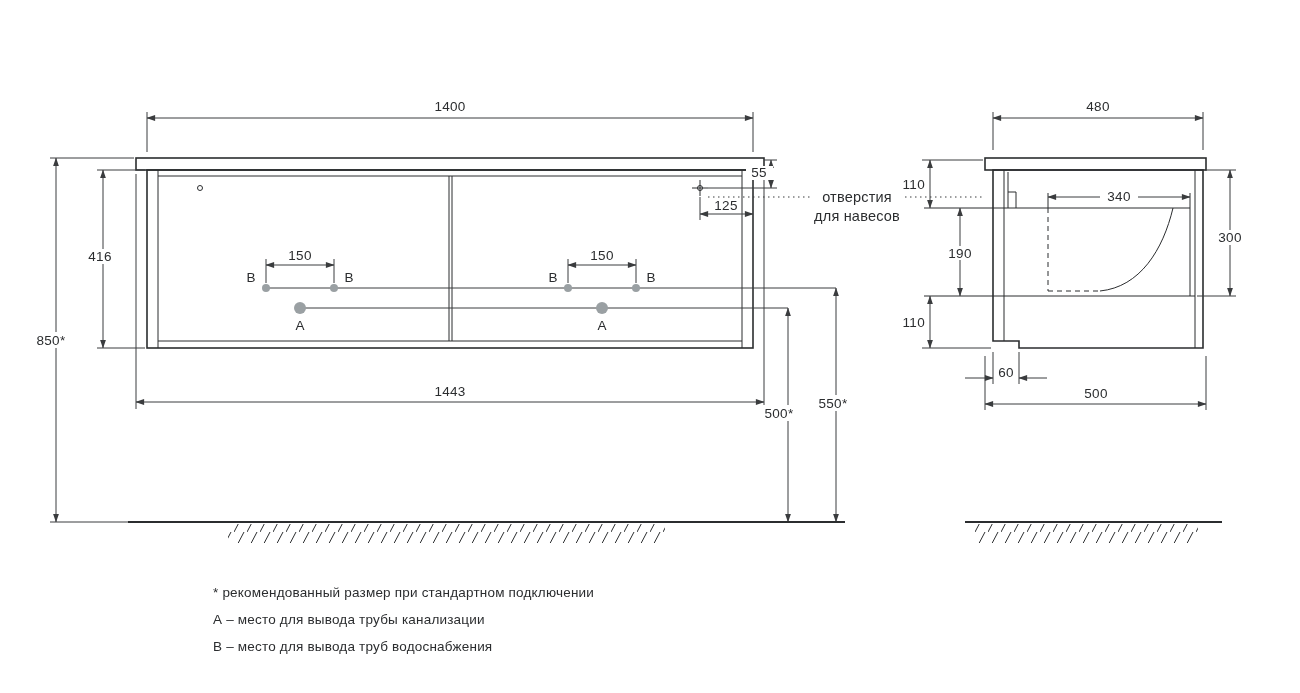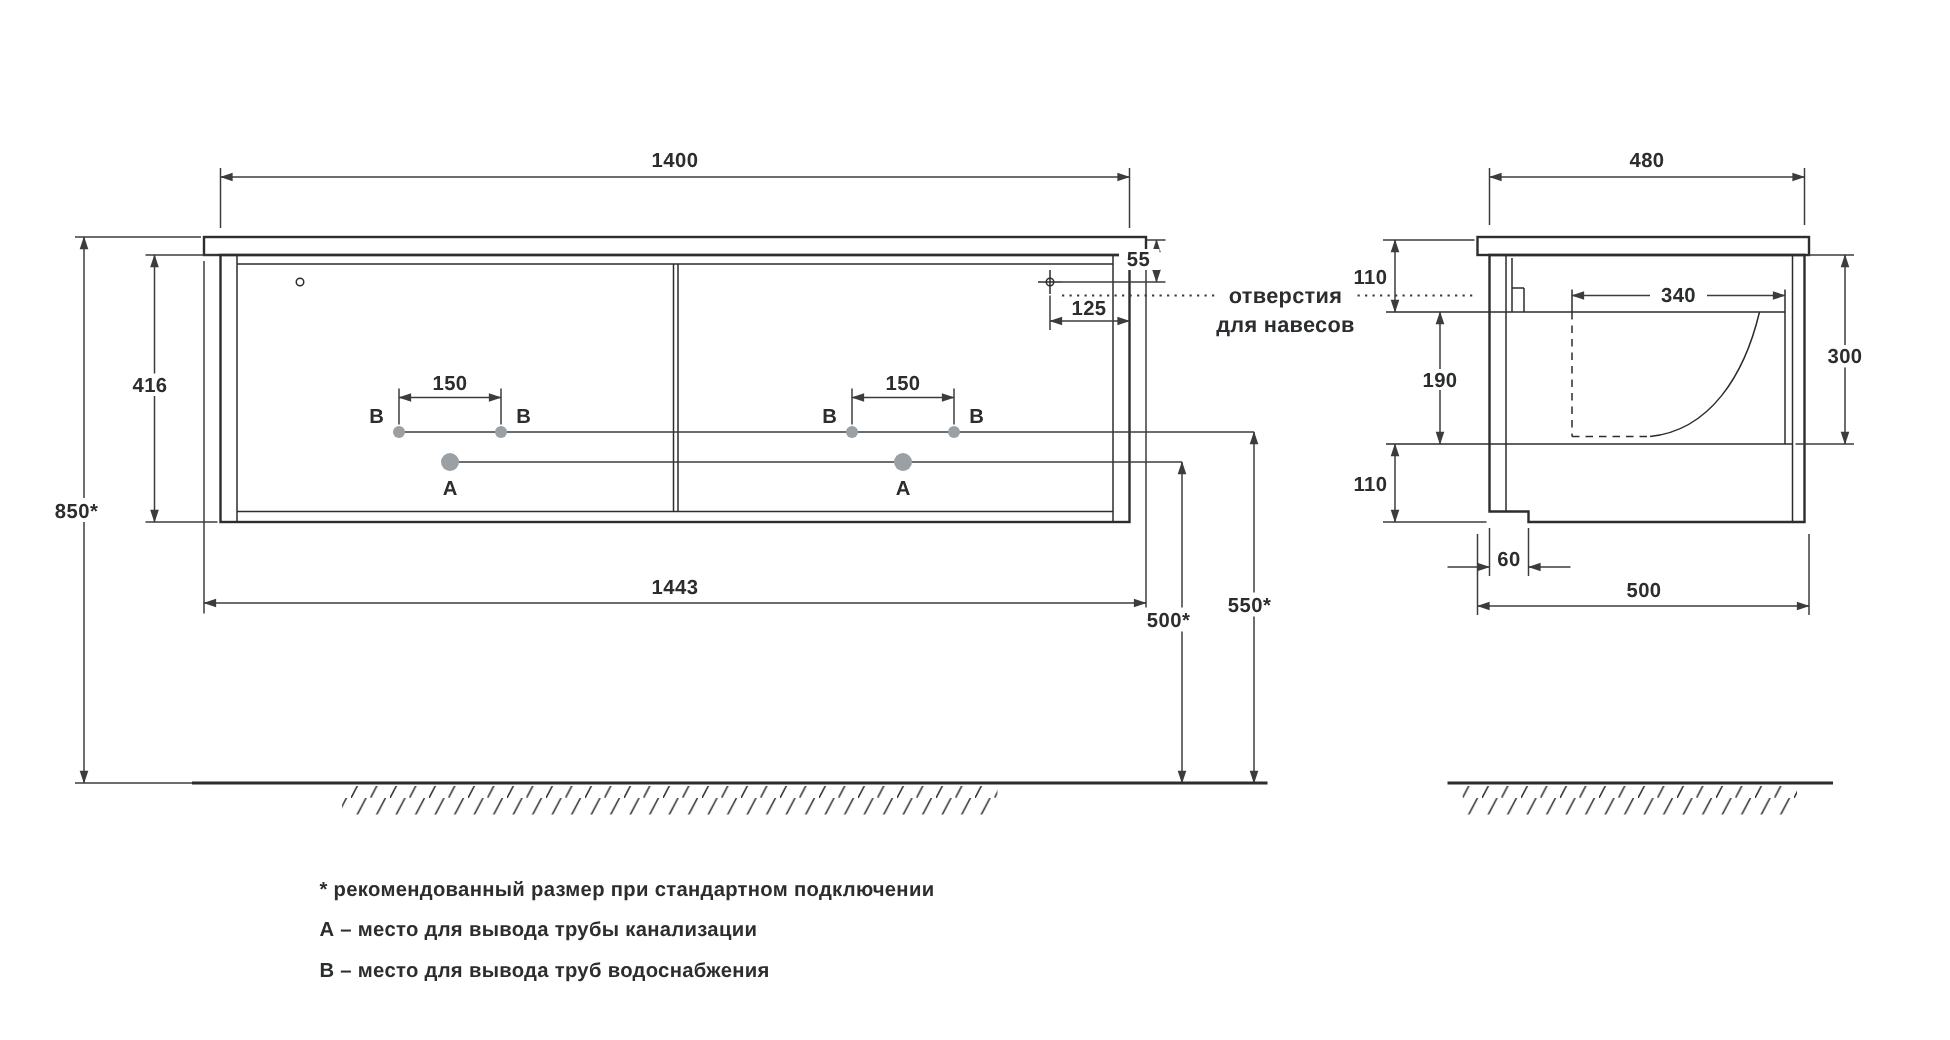--- a/index.html
+++ b/index.html
@@ -3,21 +3,20 @@
 <meta charset="utf-8">
 <style>
   html, body { margin: 0; padding: 0; background: #ffffff; }
   .sheet {
     position: relative;
     width: 1300px;
     height: 693px;
     background: var(--bg, #ffffff);
     font-family: "Liberation Sans", "DejaVu Sans", sans-serif;
     overflow: hidden;
-    font-weight: bold;
   }
   svg { display: block; }
   .part   { stroke: var(--line, #2b2d2f); stroke-width: 1.6; fill: none; }
   .thin   { stroke: var(--line, #2b2d2f); stroke-width: 1;   fill: none; }
   .dim    { stroke: var(--dim, #3a3c3e);  stroke-width: 1;   fill: none; }
   .dash   { stroke: var(--line, #2b2d2f); stroke-width: 1;   fill: none; stroke-dasharray: 5 4; }
   .dots   { stroke: var(--dim, #3a3c3e);  stroke-width: 1.2; fill: none; stroke-dasharray: 1.5 3.5; }
   .floor  { stroke: var(--line, #2b2d2f); stroke-width: 2;   fill: none; }
   .hatchline { stroke: var(--line, #2b2d2f); stroke-width: 1; }
   .mask   { fill: var(--bg, #ffffff); stroke: none; }

